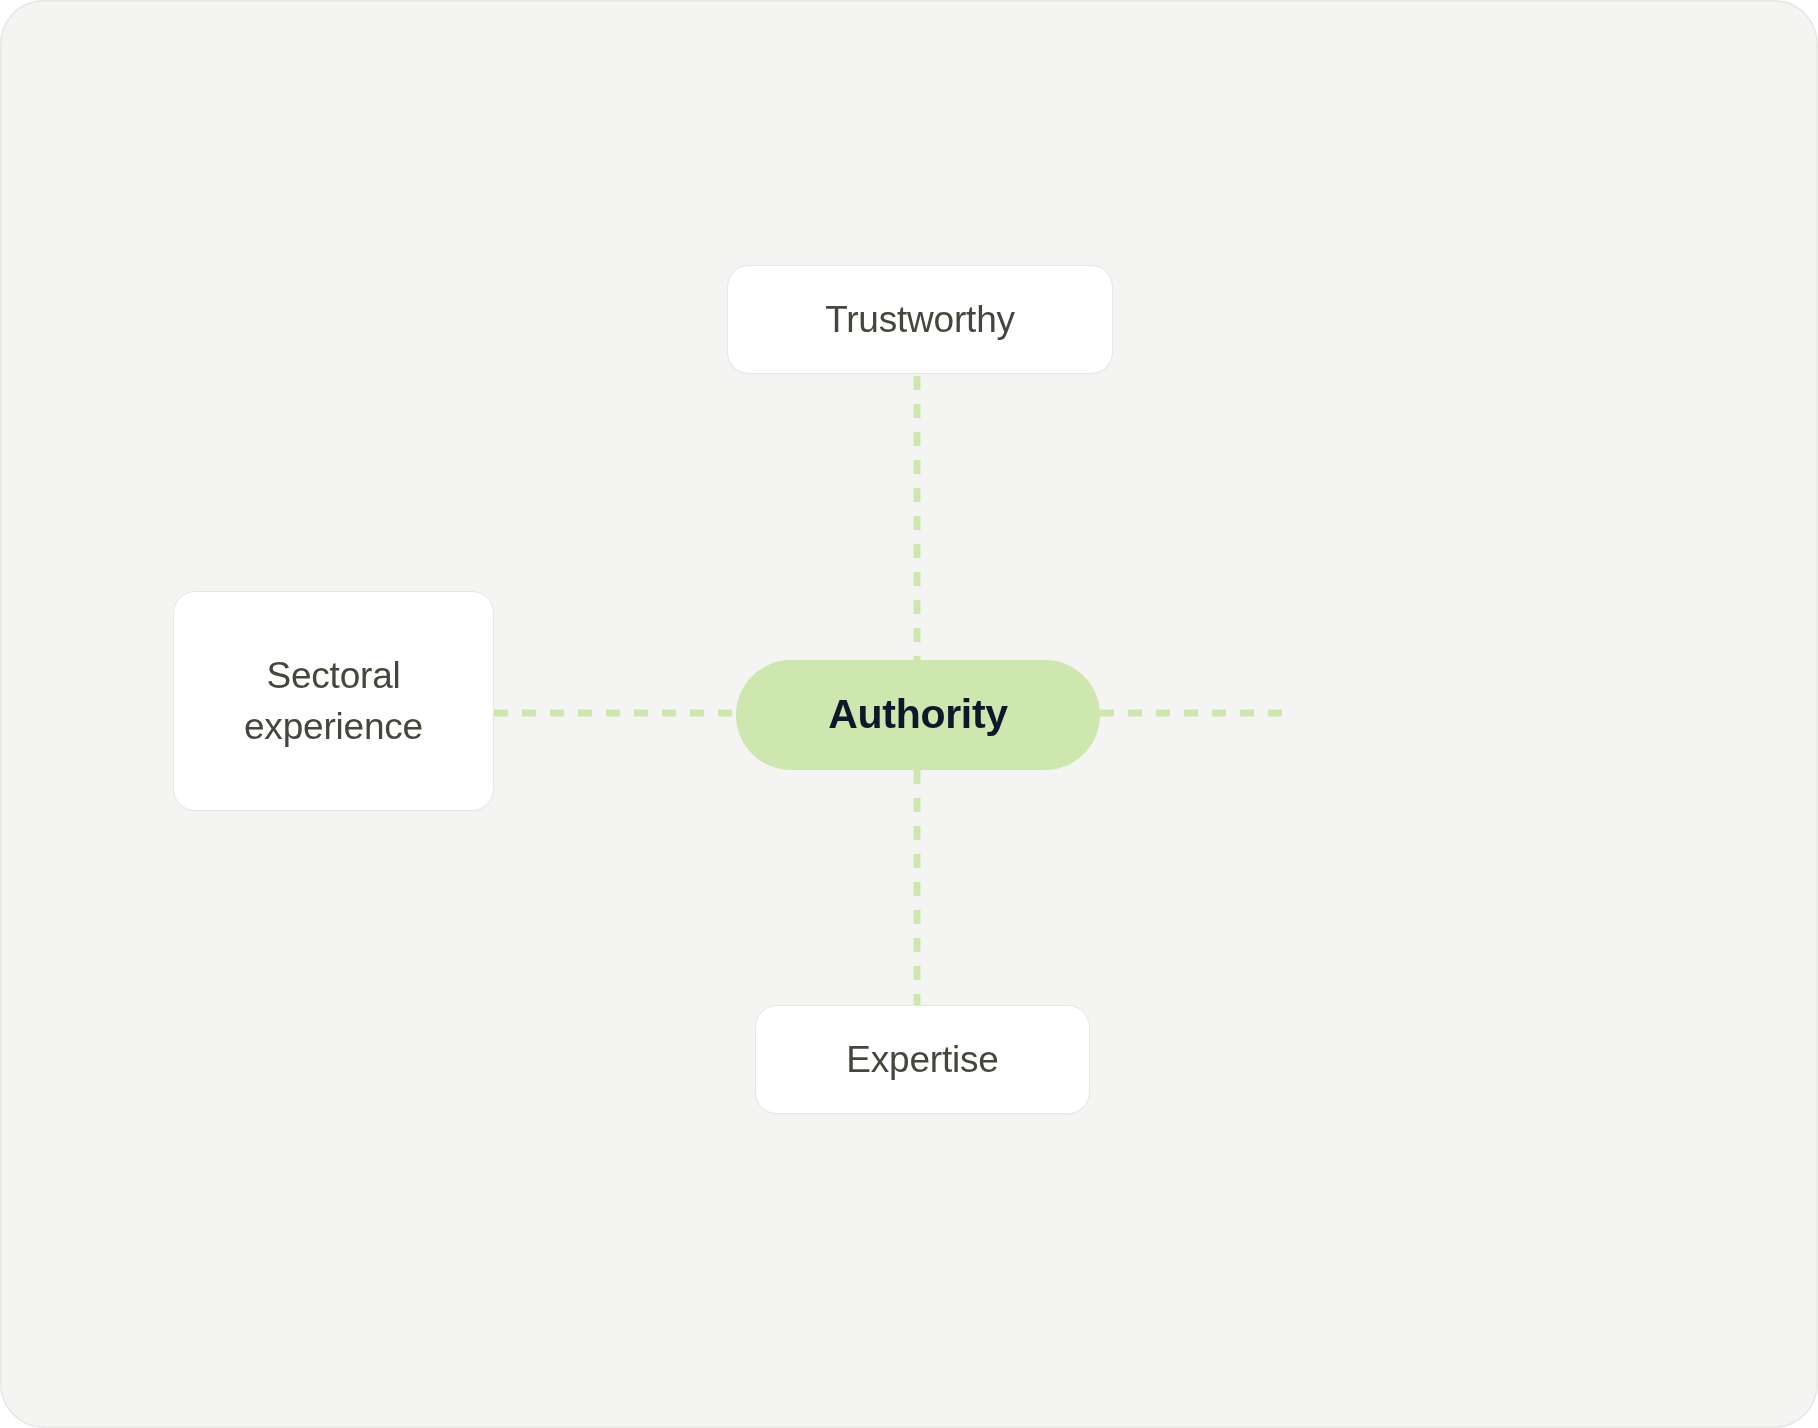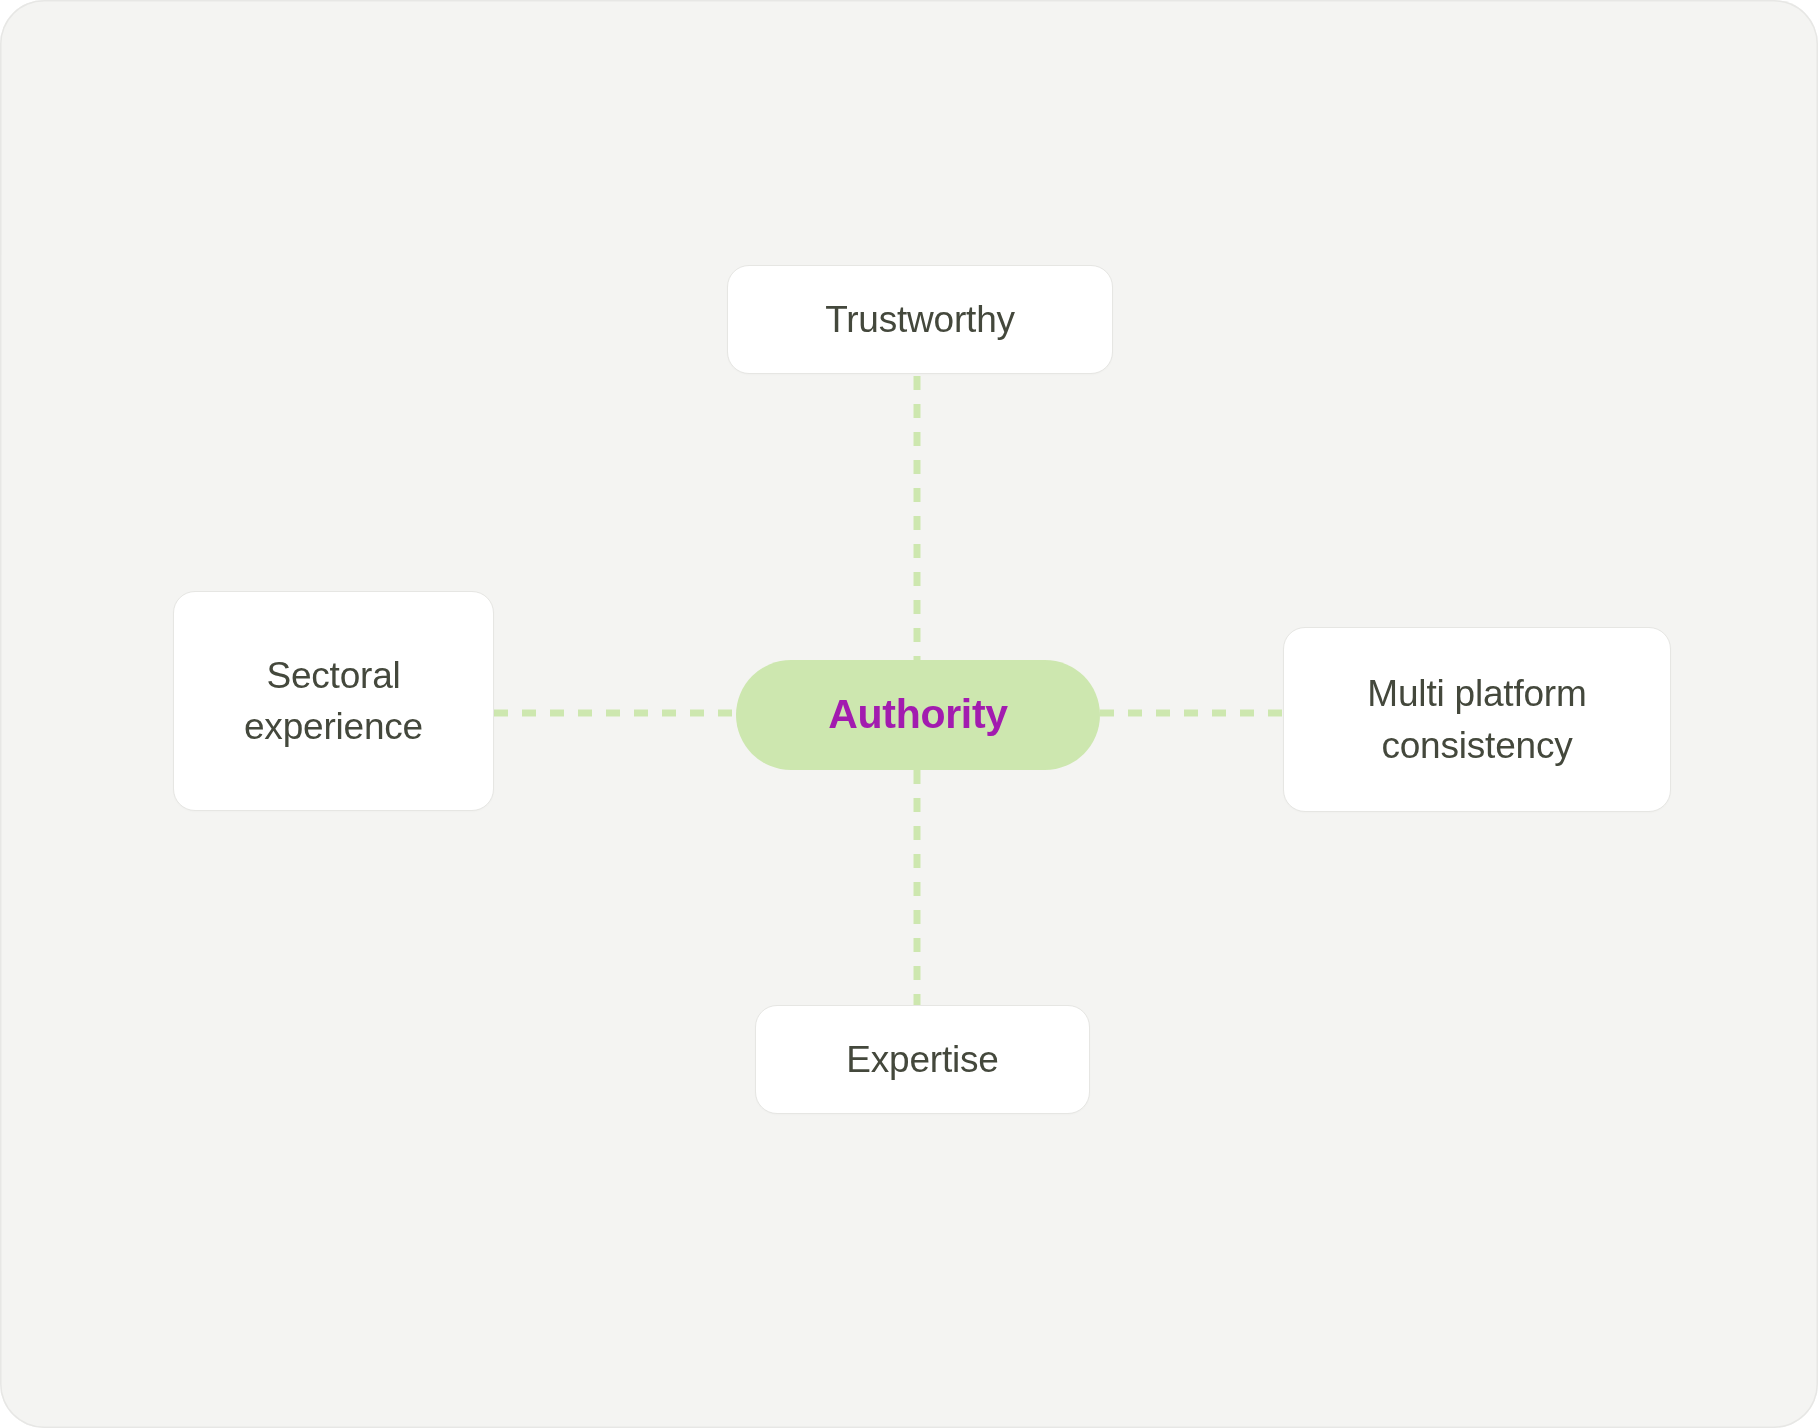--- a/index.html
+++ b/index.html
@@ -52,21 +52,21 @@
     font-size: 37px;
     font-weight: 400;
     line-height: 1.38;
     letter-spacing: -0.2px;
     box-shadow: 0 1px 2px rgba(0,0,0,0.018);
   }
 
   .node-center {
     background: #CDE7AF;
     border-radius: 999px;
-    color: #a21caf;
+    color: #0f172a;
     font-size: 41px;
     font-weight: 700;
     line-height: 1.2;
     letter-spacing: -0.3px;
   }
 
   
   #node-top {
     left: 727px;  top: 265px;
     width: 386px; height: 109px;
@@ -111,24 +111,20 @@
 
   <div class="node node-leaf" id="node-top">
     <span class="node-label">Trustworthy</span>
   </div>
 
   <div class="node node-leaf" id="node-left">
     <span class="node-label">Sectoral
 experience</span>
   </div>
 
-  <div class="node node-leaf" id="node-right">
-    <span class="node-label">Multi platform
-consistency</span>
-  </div>
 
   <div class="node node-leaf" id="node-bottom">
     <span class="node-label">Expertise</span>
   </div>
 
   <div class="node node-center" id="node-center">
     <span class="node-label">Authority</span>
   </div>
 
 </div>

